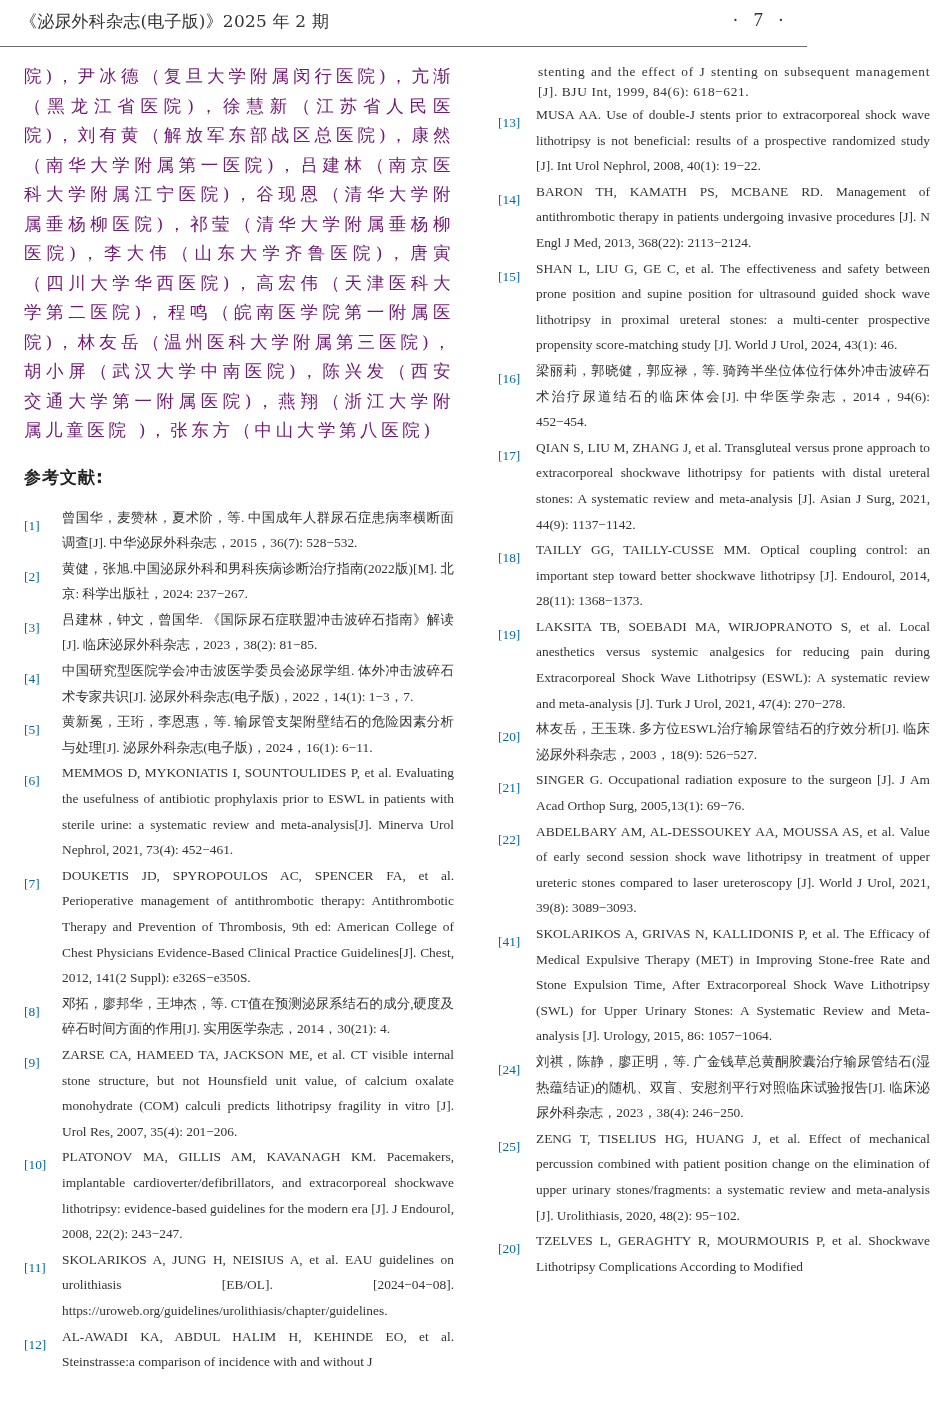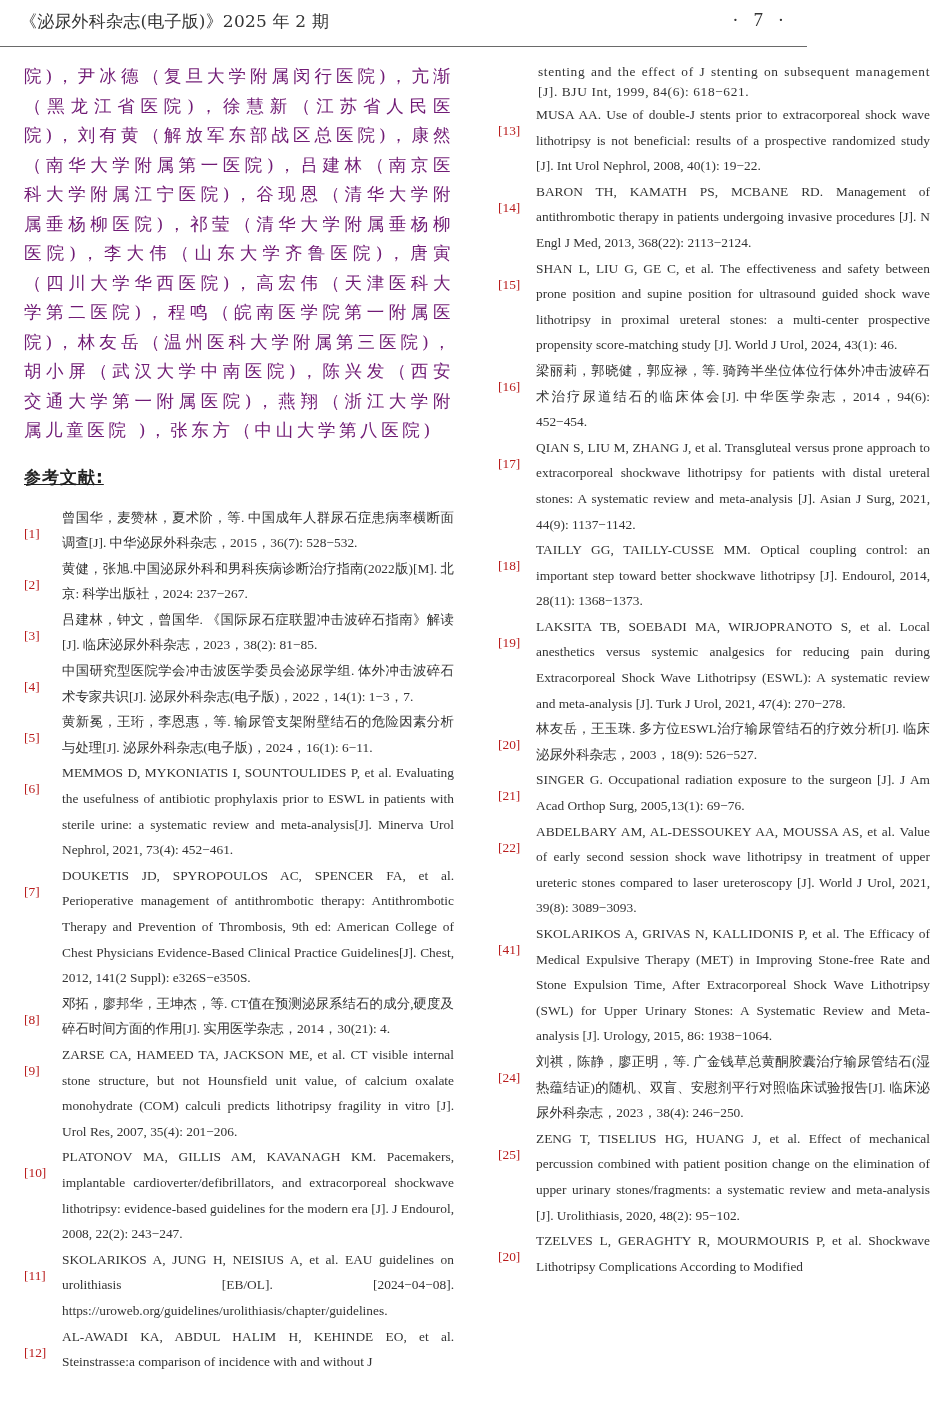--- a/index.html
+++ b/index.html
@@ -29,32 +29,31 @@
   .ack-para {
     font-size: 17.5px; line-height: 29.5px; color: #701a75;
     letter-spacing: 3.6px; text-align: justify;
     font-family: "DejaVu Serif", serif;
     margin: 0;
   }
   .refs-heading {
     font-size: 17px; font-weight: bold; color: #222;
     margin: 20px 0 16px 0; letter-spacing: 1px;
     font-family: "DejaVu Sans", sans-serif;
-    text-decoration: underline;
   }
   .ref-list { margin: 0; padding: 0; list-style: none; }
   .ref-item {
     position: relative; padding-left: 38px;
     font-size: 13.4px; line-height: 25.6px; color: #333;
     text-align: justify;
     font-family: "Liberation Serif", serif;
   }
   .ref-num {
-    position: absolute; left: 0; top: 16px; width: 36px;
-    font-family: "Liberation Serif", serif; color: #b91c1c;
+    position: absolute; left: 0; top: 8px; width: 36px;
+    font-family: "Liberation Serif", serif; color: #0369a1;
   }
   .ref-text { display: block; }
   .ref-cont {
     padding-left: 40px;
     font-size: 13.4px; line-height: 20px; color: #333;
     text-align: justify; letter-spacing: 0.6px;
     font-family: "Liberation Serif", serif;
   }
 </style>
 </head>
@@ -158,21 +157,21 @@
       <li class="ref-item">
         <span class="ref-num">[21]</span>
         <span class="ref-text">SINGER G. Occupational radiation exposure to the surgeon [J]. J Am Acad Orthop Surg, 2005,13(1): 69−76.</span>
       </li>
       <li class="ref-item">
         <span class="ref-num">[22]</span>
         <span class="ref-text">ABDELBARY AM, AL-DESSOUKEY AA, MOUSSA AS, et al. Value of early second session shock wave lithotripsy in treatment of upper ureteric stones compared to laser ureteroscopy [J]. World J Urol, 2021, 39(8): 3089−3093.</span>
       </li>
       <li class="ref-item">
         <span class="ref-num">[41]</span>
-        <span class="ref-text">SKOLARIKOS A, GRIVAS N, KALLIDONIS P, et al. The Efficacy of Medical Expulsive Therapy (MET) in Improving Stone-free Rate and Stone Expulsion Time, After Extracorporeal Shock Wave Lithotripsy (SWL) for Upper Urinary Stones: A Systematic Review and Meta-analysis [J]. Urology, 2015, 86: 1938−1064.</span>
+        <span class="ref-text">SKOLARIKOS A, GRIVAS N, KALLIDONIS P, et al. The Efficacy of Medical Expulsive Therapy (MET) in Improving Stone-free Rate and Stone Expulsion Time, After Extracorporeal Shock Wave Lithotripsy (SWL) for Upper Urinary Stones: A Systematic Review and Meta-analysis [J]. Urology, 2015, 86: 1057−1064.</span>
       </li>
       <li class="ref-item">
         <span class="ref-num">[24]</span>
         <span class="ref-text">刘祺，陈静，廖正明，等. 广金钱草总黄酮胶囊治疗输尿管结石(湿热蕴结证)的随机、双盲、安慰剂平行对照临床试验报告[J]. 临床泌尿外科杂志，2023，38(4): 246−250.</span>
       </li>
       <li class="ref-item">
         <span class="ref-num">[25]</span>
         <span class="ref-text">ZENG T, TISELIUS HG, HUANG J, et al. Effect of mechanical percussion combined with patient position change on the elimination of upper urinary stones/fragments: a systematic review and meta-analysis [J]. Urolithiasis, 2020, 48(2): 95−102.</span>
       </li>
       <li class="ref-item">

